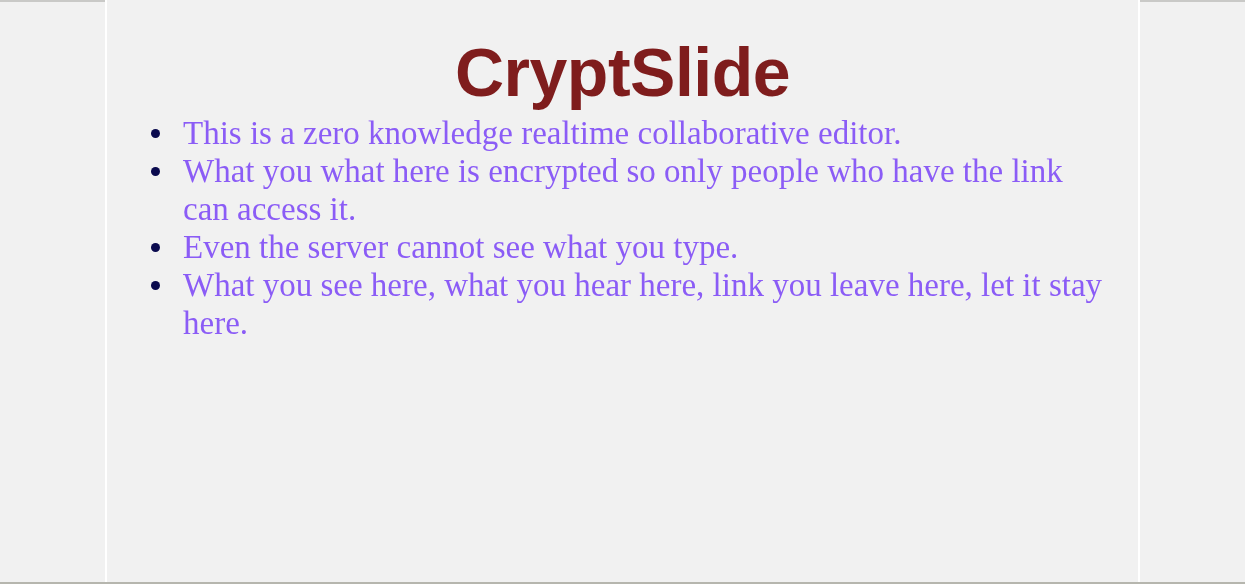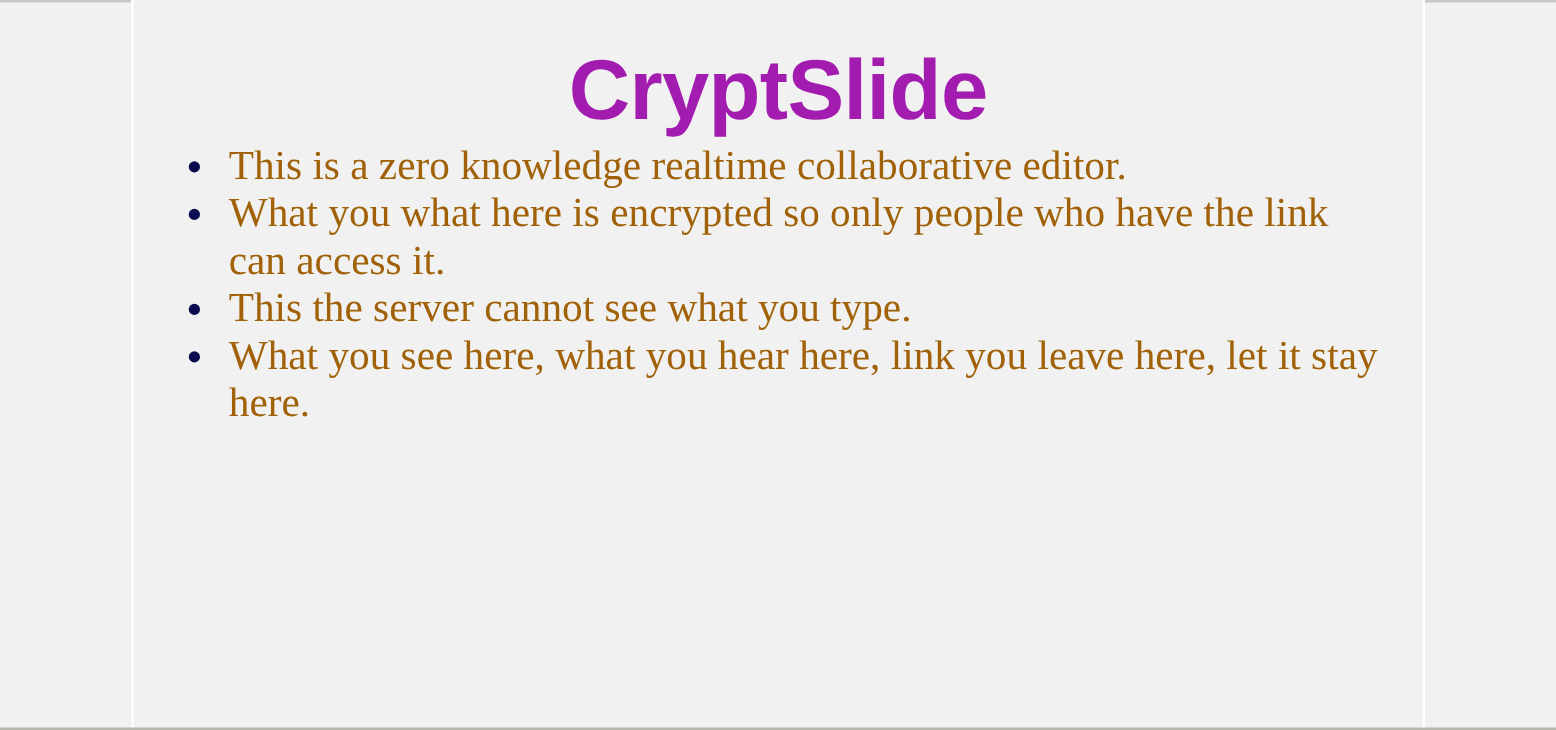--- a/index.html
+++ b/index.html
@@ -66,41 +66,41 @@
     position: absolute;
     left: 0;
     right: 0;
     top: 38px;
     text-align: center;
     font-family: "Liberation Sans", "DejaVu Sans", sans-serif;
     font-weight: bold;
     font-size: 68px;
     line-height: 1.0;
     letter-spacing: -0.5px;
-    color: #a21caf;
+    color: #7f1d1d;
   }
 
   .slide-body {
     position: absolute;
     left: 38px;
     right: 30px;
     top: 114px;
   }
 
   .bullet-list {
     list-style: none;
     margin: 0;
     padding: 0;
   }
 
   .bullet-item {
     position: relative;
     padding-left: 38px;
     margin: 0 0 0 0;
-    color: #a16207;
+    color: #8b5cf6;
     font-family: "Liberation Serif", "DejaVu Serif", serif;
     font-size: 33px;
     line-height: 38px;
   }
 
   .bullet-marker {
     position: absolute;
     left: 6px;
     top: 15px;
     width: 9px;
@@ -133,21 +133,21 @@
             <span class="bullet-text">This is a zero knowledge realtime collaborative editor.</span>
           </li>
 
           <li class="bullet-item">
             <span class="bullet-marker"></span>
             <span class="bullet-text">What you what here is encrypted so only people who have the link can access it.</span>
           </li>
 
           <li class="bullet-item">
             <span class="bullet-marker"></span>
-            <span class="bullet-text">This the server cannot see what you type.</span>
+            <span class="bullet-text">Even the server cannot see what you type.</span>
           </li>
 
           <li class="bullet-item">
             <span class="bullet-marker"></span>
             <span class="bullet-text">What you see here, what you hear here, link you leave here, let it stay here.</span>
           </li>
 
         </ul>
       </div>
 

